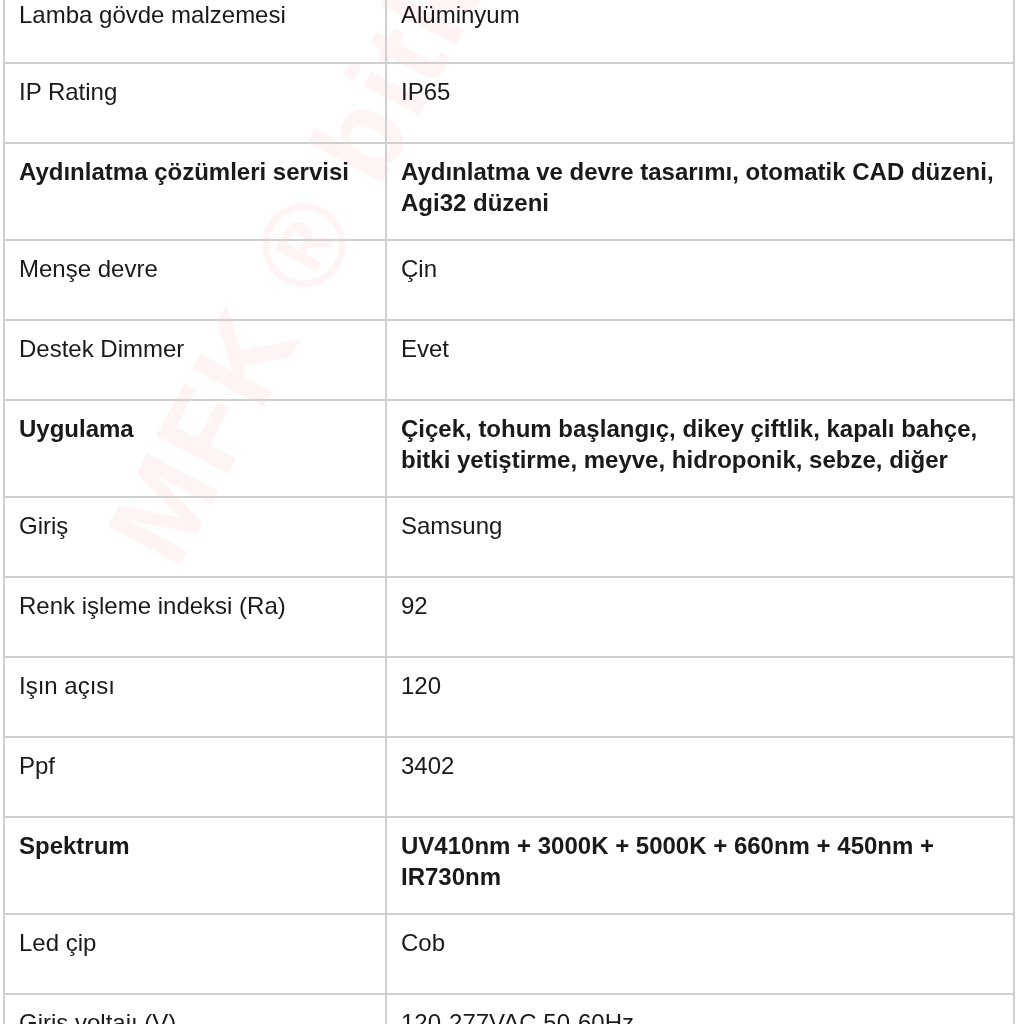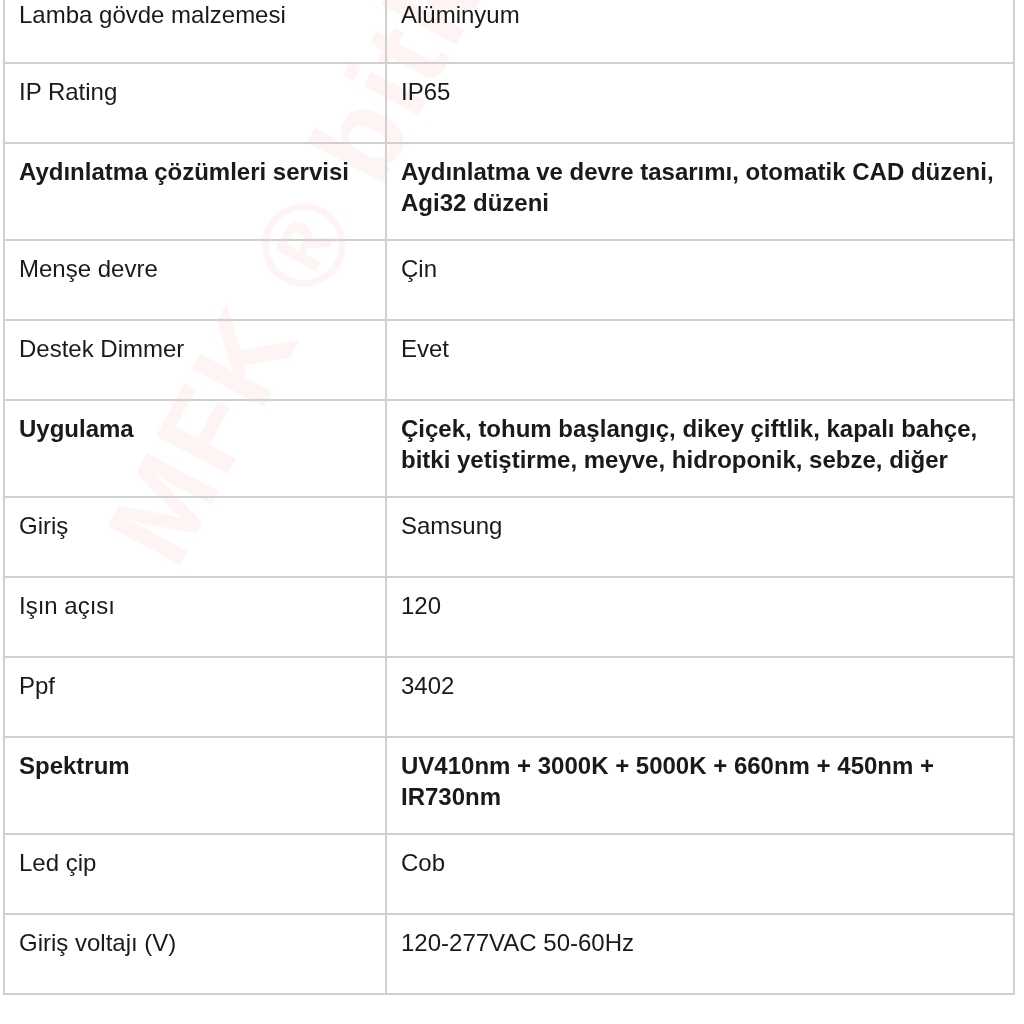--- a/index.html
+++ b/index.html
@@ -64,20 +64,24 @@
     </tr>
     <tr class="tall">
       <td>Uygulama</td>
       <td>Çiçek, tohum başlangıç, dikey çiftlik, kapalı bahçe, bitki yetiştirme, meyve, hidroponik, sebze, diğer</td>
     </tr>
     <tr>
       <td>Giriş</td>
       <td>Samsung</td>
     </tr>
     <tr>
+      <td>Renk işleme indeksi (Ra)</td>
+      <td>92</td>
+    </tr>
+    <tr>
       <td>Işın açısı</td>
       <td>120</td>
     </tr>
     <tr>
       <td>Ppf</td>
       <td>3402</td>
     </tr>
     <tr class="tall">
       <td>Spektrum</td>
       <td>UV410nm + 3000K + 5000K + 660nm + 450nm + IR730nm</td>

